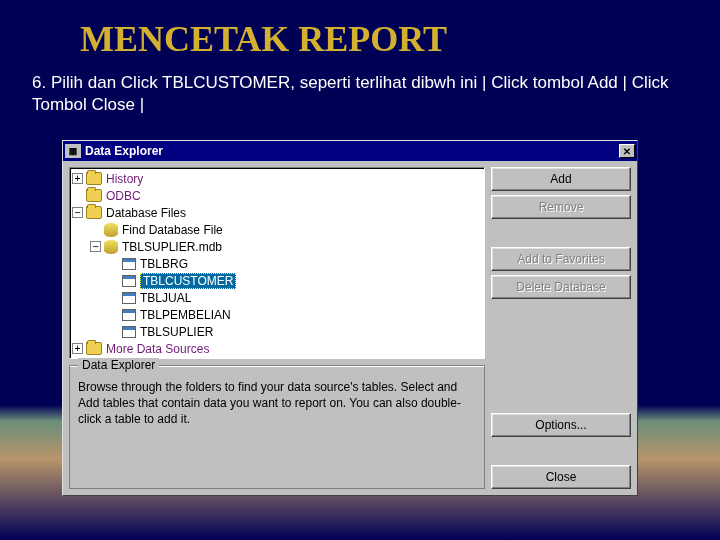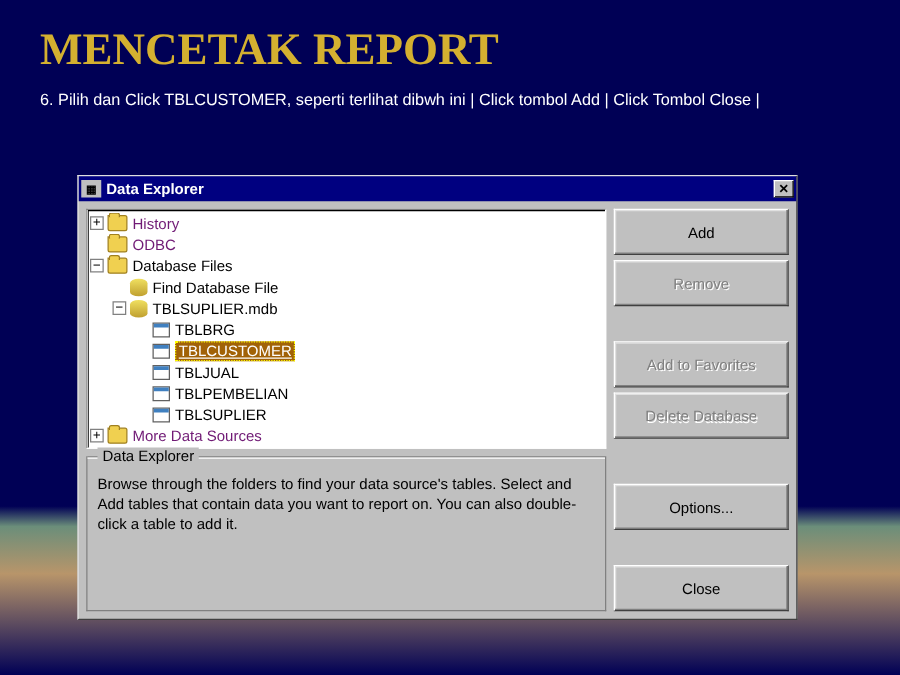--- a/index.html
+++ b/index.html
@@ -8,24 +8,25 @@
   background: linear-gradient(to bottom, #000055 0%, #000055 75%, #6b8e7a 78%, #b8956a 85%, #000055 100%);
   font-family: Arial, sans-serif;
   position: relative;
 }
 .slide-title {
   color: #d4b030;
   font-size: 36px;
   font-weight: bold;
   font-family: "Times New Roman", serif;
   padding: 18px 0 12px 32px;
+  margin-left: 48px;
 }
 .instruction {
   color: #fff;
-  font-size: 13px;
+  font-size: 17px;
   padding: 0 32px 10px 32px;
   line-height: 1.3;
 }
 .dialog {
   position: absolute;
   left: 62px; top: 140px;
   width: 576px; height: 356px;
   background: #c0c0c0;
   border-top: 1px solid #e0e0e0;
   border-left: 1px solid #e0e0e0;
@@ -133,25 +134,24 @@
 }
 .table-icon::before {
   content: "";
   position: absolute;
   top: 0; left: 0; right: 0;
   height: 3px;
   background: #4080c0;
 }
 .tree-label { color: #000; }
 .tree-label.selected {
-  background: #a16207;
+  background: #0369a1;
   color: #fff;
   border: 1px dotted #ff0;
   padding: 0 2px;
-  text-decoration: underline;
 }
 .tree-label.disabled { color: #701a75; }
 .help-group {
   position: relative;
   border: 1px solid #808080;
   border-top: none;
   flex: 1;
   padding: 14px 8px 6px 8px;
   font-size: 12px;
 }
@@ -172,21 +172,21 @@
 .help-legend {
   position: absolute;
   top: -7px; left: 8px;
   background: #c0c0c0;
   padding: 0 4px;
   font-size: 12px;
   z-index: 1;
 }
 .help-text { color: #000; line-height: 1.35; }
 .btn {
-  height: 37px;
+  height: 24px;
   background: #c0c0c0;
   border-top: 1px solid #fff;
   border-left: 1px solid #fff;
   border-right: 1px solid #404040;
   border-bottom: 1px solid #404040;
   box-shadow: inset -1px -1px 0 #808080, inset 1px 1px 0 #e0e0e0;
   font-size: 12px;
   text-align: center;
   display: flex; align-items: center; justify-content: center;
   color: #000;

